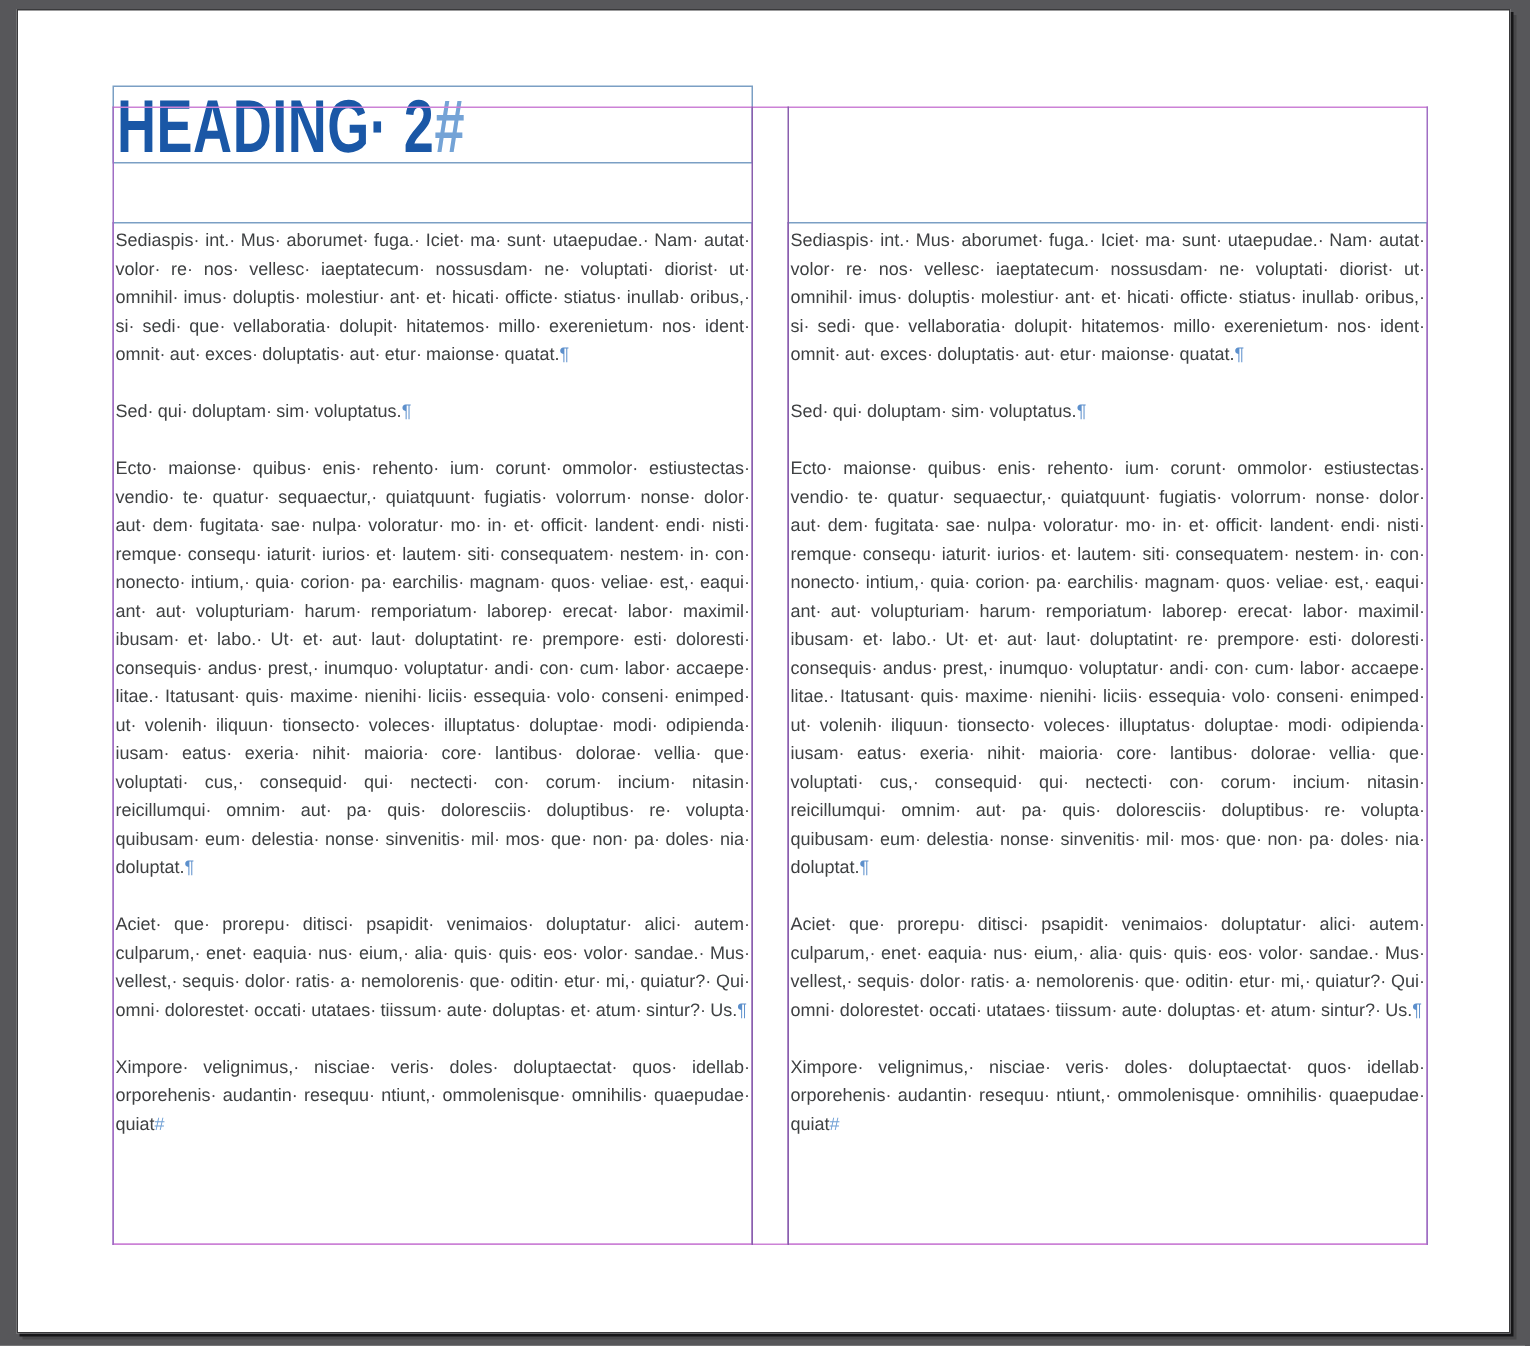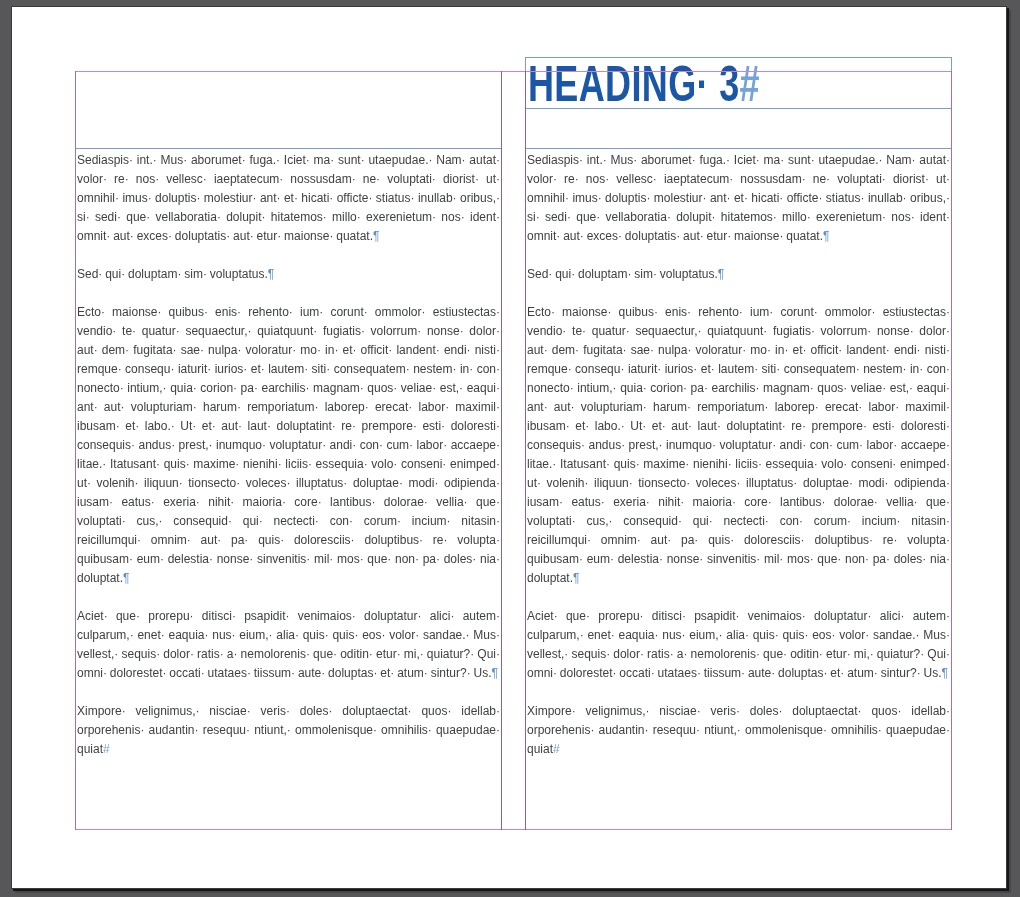--- a/index.html
+++ b/index.html
@@ -35,34 +35,34 @@
   .body-text p:last-child{margin-bottom:12px;}
   .pilcrow{color:#5d90cc;}
   .endmark{color:#74a3d6;}
 </style>
 </head>
 <body>
 
 <div id="canvas">
   <div class="page">
 
+    <div class="frame heading-frame left-col">
+      <div class="heading-line"><span>HEADING· 2</span><span class="hmark">#</span></div>
+    </div>
 
     <div class="frame body-frame left-col">
       <div class="body-text">
         <p><span>Sediaspis· int.· Mus· aborumet· fuga.· Iciet· ma· sunt· utaepudae.· Nam· autat· volor· re· nos· vellesc· iaeptatecum· nossusdam· ne· voluptati· diorist· ut· omnihil· imus· doluptis· molestiur· ant· et· hicati· officte· stiatus· inullab· oribus,· si· sedi· que· vellaboratia· dolupit· hitatemos· millo· exerenietum· nos· ident· omnit· aut· exces· doluptatis· aut· etur· maionse· quatat.</span><span class="pilcrow">¶</span></p>
         <p><span>Sed· qui· doluptam· sim· voluptatus.</span><span class="pilcrow">¶</span></p>
         <p><span>Ecto· maionse· quibus· enis· rehento· ium· corunt· ommolor· estiustectas· vendio· te· quatur· sequaectur,· quiatquunt· fugiatis· volorrum· nonse· dolor· aut· dem· fugitata· sae· nulpa· voloratur· mo· in· et· officit· landent· endi· nisti· remque· consequ· iaturit· iurios· et· lautem· siti· consequatem· nestem· in· con· nonecto· intium,· quia· corion· pa· earchilis· magnam· quos· veliae· est,· eaqui· ant· aut· volupturiam· harum· remporiatum· laborep· erecat· labor· maximil· ibusam· et· labo.· Ut· et· aut· laut· doluptatint· re· prempore· esti· doloresti· consequis· andus· prest,· inumquo· voluptatur· andi· con· cum· labor· accaepe· litae.· Itatusant· quis· maxime· nienihi· liciis· essequia· volo· conseni· enimped· ut· volenih· iliquun· tionsecto· voleces· illuptatus· doluptae· modi· odipienda· iusam· eatus· exeria· nihit· maioria· core· lantibus· dolorae· vellia· que· voluptati· cus,· consequid· qui· nectecti· con· corum· incium· nitasin· reicillumqui· omnim· aut· pa· quis· doloresciis· doluptibus· re· volupta· quibusam· eum· delestia· nonse· sinvenitis· mil· mos· que· non· pa· doles· nia· doluptat.</span><span class="pilcrow">¶</span></p>
         <p><span>Aciet· que· prorepu· ditisci· psapidit· venimaios· doluptatur· alici· autem· culparum,· enet· eaquia· nus· eium,· alia· quis· quis· eos· volor· sandae.· Mus· vellest,· sequis· dolor· ratis· a· nemolorenis· que· oditin· etur· mi,· quiatur?· Qui· omni· dolorestet· occati· utataes· tiissum· aute· doluptas· et· atum· sintur?· Us.</span><span class="pilcrow">¶</span></p>
         <p><span>Ximpore· velignimus,· nisciae· veris· doles· doluptaectat· quos· idellab· orporehenis· audantin· resequu· ntiunt,· ommolenisque· omnihilis· quaepudae· quiat</span><span class="endmark">#</span></p>
       </div>
     </div>
 
-    <div class="frame heading-frame right-col">
-      <div class="heading-line"><span>HEADING· 3</span><span class="hmark">#</span></div>
-    </div>
 
     <div class="frame body-frame right-col">
       <div class="body-text">
         <p><span>Sediaspis· int.· Mus· aborumet· fuga.· Iciet· ma· sunt· utaepudae.· Nam· autat· volor· re· nos· vellesc· iaeptatecum· nossusdam· ne· voluptati· diorist· ut· omnihil· imus· doluptis· molestiur· ant· et· hicati· officte· stiatus· inullab· oribus,· si· sedi· que· vellaboratia· dolupit· hitatemos· millo· exerenietum· nos· ident· omnit· aut· exces· doluptatis· aut· etur· maionse· quatat.</span><span class="pilcrow">¶</span></p>
         <p><span>Sed· qui· doluptam· sim· voluptatus.</span><span class="pilcrow">¶</span></p>
         <p><span>Ecto· maionse· quibus· enis· rehento· ium· corunt· ommolor· estiustectas· vendio· te· quatur· sequaectur,· quiatquunt· fugiatis· volorrum· nonse· dolor· aut· dem· fugitata· sae· nulpa· voloratur· mo· in· et· officit· landent· endi· nisti· remque· consequ· iaturit· iurios· et· lautem· siti· consequatem· nestem· in· con· nonecto· intium,· quia· corion· pa· earchilis· magnam· quos· veliae· est,· eaqui· ant· aut· volupturiam· harum· remporiatum· laborep· erecat· labor· maximil· ibusam· et· labo.· Ut· et· aut· laut· doluptatint· re· prempore· esti· doloresti· consequis· andus· prest,· inumquo· voluptatur· andi· con· cum· labor· accaepe· litae.· Itatusant· quis· maxime· nienihi· liciis· essequia· volo· conseni· enimped· ut· volenih· iliquun· tionsecto· voleces· illuptatus· doluptae· modi· odipienda· iusam· eatus· exeria· nihit· maioria· core· lantibus· dolorae· vellia· que· voluptati· cus,· consequid· qui· nectecti· con· corum· incium· nitasin· reicillumqui· omnim· aut· pa· quis· doloresciis· doluptibus· re· volupta· quibusam· eum· delestia· nonse· sinvenitis· mil· mos· que· non· pa· doles· nia· doluptat.</span><span class="pilcrow">¶</span></p>
         <p><span>Aciet· que· prorepu· ditisci· psapidit· venimaios· doluptatur· alici· autem· culparum,· enet· eaquia· nus· eium,· alia· quis· quis· eos· volor· sandae.· Mus· vellest,· sequis· dolor· ratis· a· nemolorenis· que· oditin· etur· mi,· quiatur?· Qui· omni· dolorestet· occati· utataes· tiissum· aute· doluptas· et· atum· sintur?· Us.</span><span class="pilcrow">¶</span></p>
         <p><span>Ximpore· velignimus,· nisciae· veris· doles· doluptaectat· quos· idellab· orporehenis· audantin· resequu· ntiunt,· ommolenisque· omnihilis· quaepudae· quiat</span><span class="endmark">#</span></p>
       </div>
     </div>

